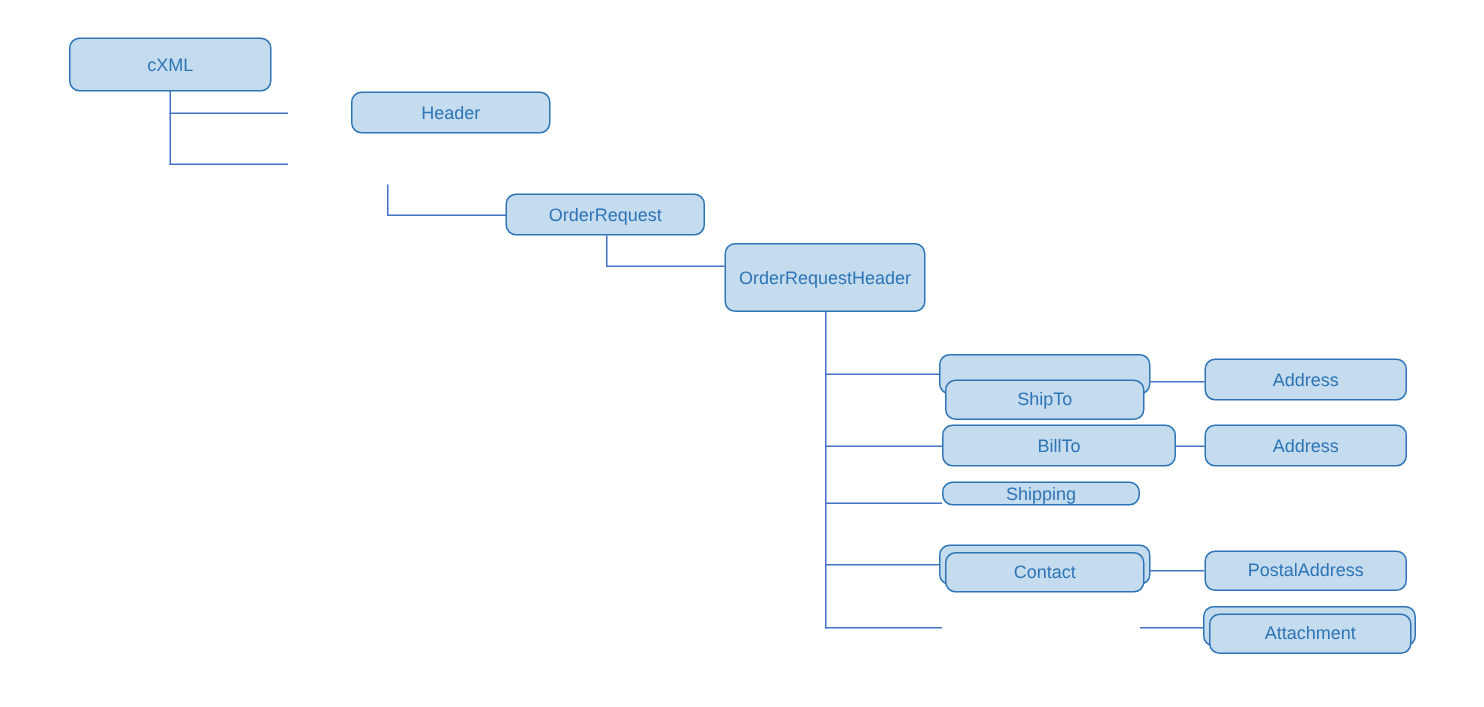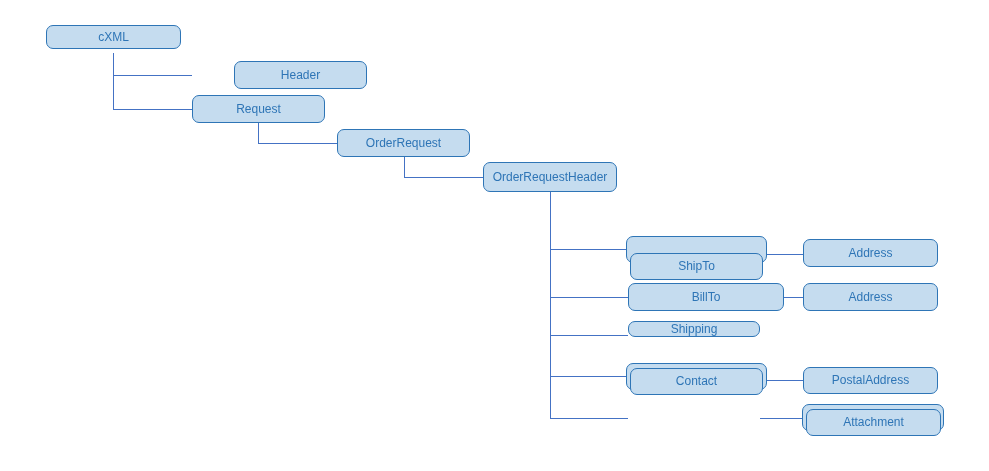--- a/index.html
+++ b/index.html
@@ -75,37 +75,34 @@
 
   <div class="cline h" style="left:767px; top:254px; width:36px;"></div>
   <div class="cline h" style="left:760px; top:297px; width:43px;"></div>
   <div class="cline h" style="left:763px; top:380px; width:40px;"></div>
   <div class="cline h" style="left:760px; top:418px; width:42px;"></div>
 
   <div class="node-back" style="left:626px; top:236px; width:141px; height:27px;"></div>
   <div class="node-back" style="left:626px; top:363px; width:141px; height:27px;"></div>
   <div class="node-back" style="left:802px; top:404px; width:142px; height:27px;"></div>
 
-  <div class="node" style="left:46px; top:25px; width:135px; height:24px;">
+  <div class="node" style="left:46px; top:25px; width:135px; height:36px;">
     <span class="label">cXML</span>
   </div>
 
   <div class="node" style="left:208px; top:61px; width:133px; height:28px;margin-left:26px;">
     <span class="label">Header</span>
   </div>
 
-  <div class="node" style="left:192px; top:95px; width:133px; height:28px;">
-    <span class="label">Request</span>
-  </div>
 
   <div class="node" style="left:337px; top:129px; width:133px; height:28px;">
     <span class="label">OrderRequest</span>
   </div>
 
-  <div class="node" style="left:483px; top:162px; width:134px; height:30px;">
+  <div class="node" style="left:483px; top:162px; width:134px; height:46px;">
     <span class="label wrap">OrderRequestHeader</span>
   </div>
 
   <div class="node" style="left:630px; top:253px; width:133px; height:27px;">
     <span class="label">ShipTo</span>
   </div>
 
   <div class="node" style="left:803px; top:239px; width:135px; height:28px;">
     <span class="label">Address</span>
   </div>

